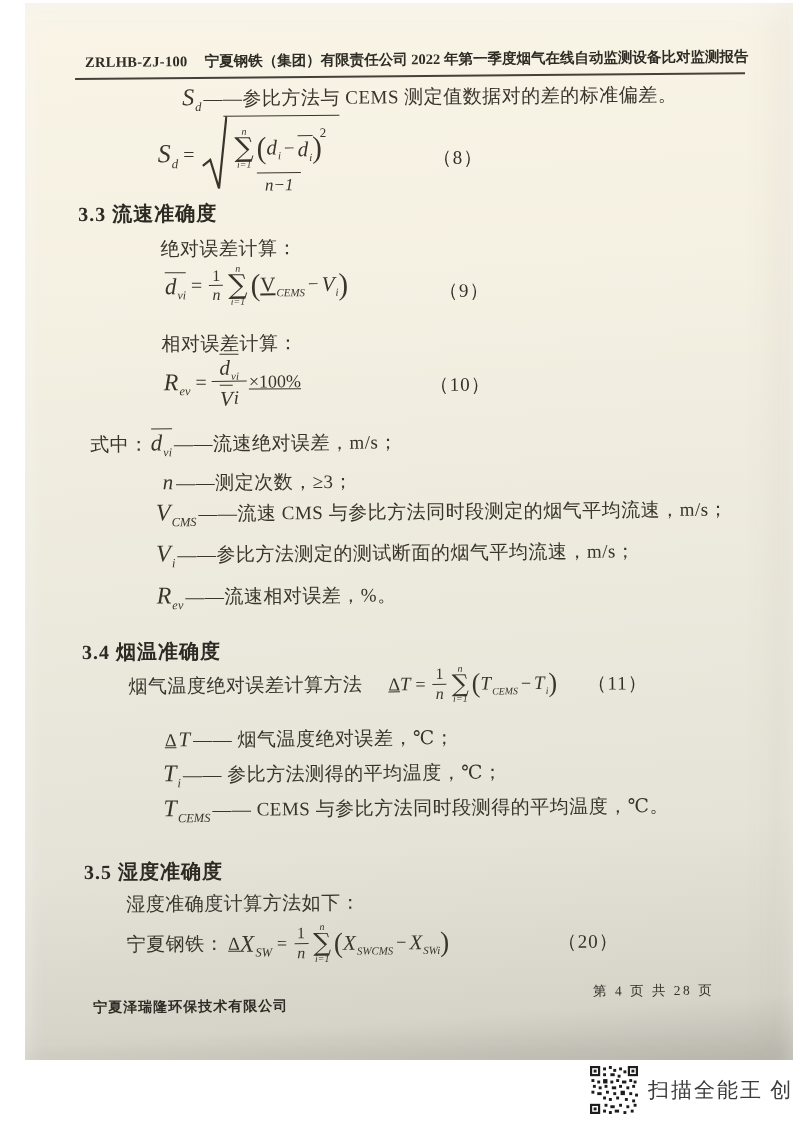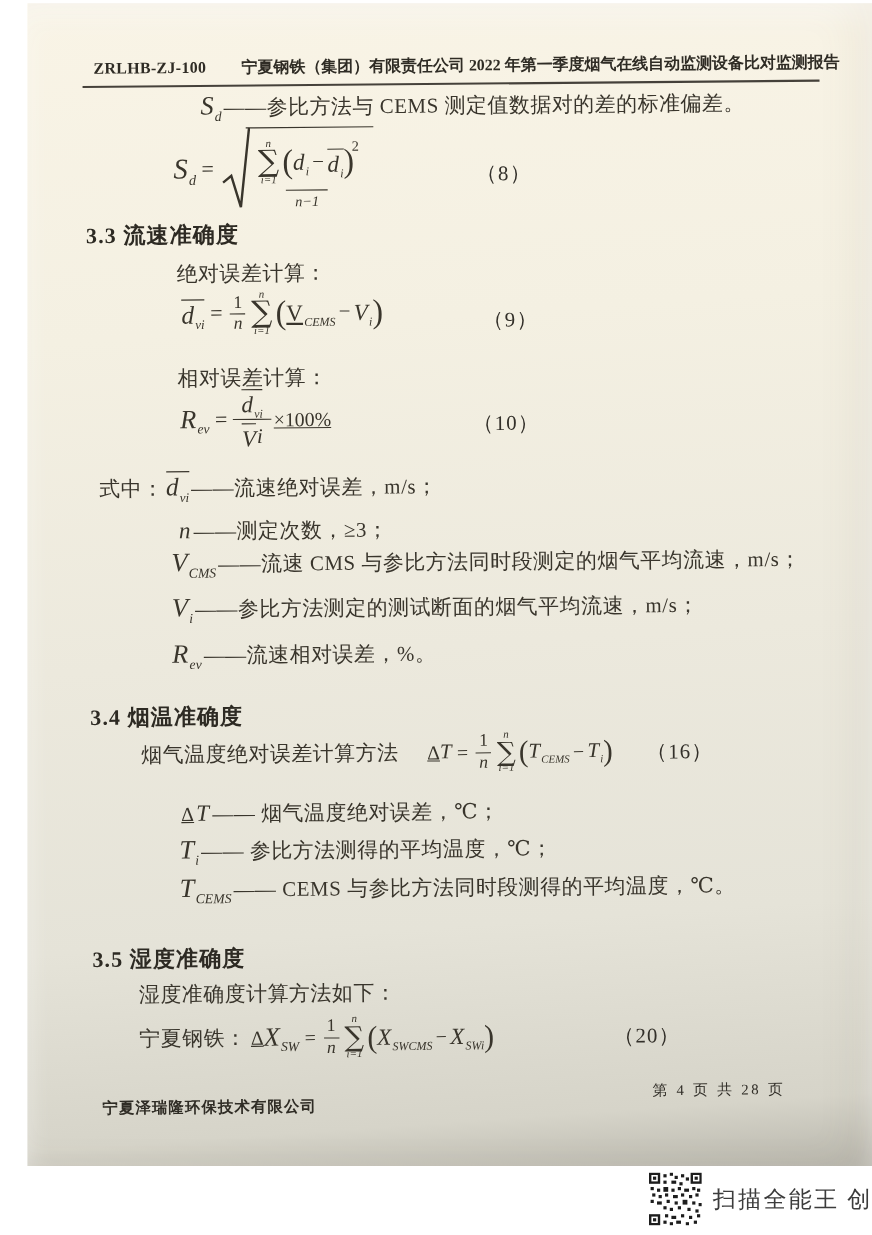--- a/index.html
+++ b/index.html
@@ -14,21 +14,21 @@
     background:linear-gradient(176deg,#f9f4e6 0%,#f4f0e2 28%,#ece9dd 55%,#e5e3d8 78%,#d6d4c9 94%,#b8b6ac 100%);
     box-shadow:inset -20px 0 34px rgba(120,110,90,0.06), inset 0 14px 22px rgba(255,255,255,0.45);
   }
   .content{position:absolute;inset:0;transform:rotate(-0.5deg);transform-origin:60px 70px;}
   .abs{position:absolute;white-space:nowrap;}
   .row{position:absolute;display:flex;align-items:baseline;gap:2px;white-space:nowrap;}
   .eqrow{position:absolute;display:flex;align-items:center;white-space:nowrap;}
   .zh{font-size:19px;letter-spacing:0.5px;}
   .h2{font-weight:bold;font-size:20px;letter-spacing:1px;color:#2d2a23;}
   .hdr{font-weight:bold;font-size:14.5px;color:#2f2c25;}
-  .hdr .code{margin-right:32px;letter-spacing:0.3px;}
+  .hdr .code{margin-right:17px;letter-spacing:0.3px;}
   .rule{position:absolute;height:2px;background:#45413a;}
   .mvar{font-style:italic;}
   .up{font-style:normal;text-decoration:underline;}
   sub{font-size:0.52em;font-style:italic;line-height:0;margin-left:1px;}
   .eqsign{font-style:normal;font-size:20px;margin:0 5px;}
   .v18{font-size:18px;}
   .v19{font-size:19px;}
   .v21{font-size:21px;}
   .v23{font-size:23px;}
   .v24{font-size:24px;}
@@ -85,21 +85,21 @@
                 <span class="sig">∑</span>
                 <span class="lim mvar">i=1</span>
               </span>
               <span class="bp">(</span>
               <span class="mvar v21"><span>d</span><sub>i</sub></span>
               <span class="minus v19">−</span>
               <span class="bar mvar v21"><span>d</span><sub>i</sub></span>
               <span class="bp">)</span>
               <span class="pw">2</span>
             </span>
-            <span class="bden mvar" style="font-size:13px">n−1</span>
+            <span class="bden mvar" style="font-size:17px">n−1</span>
           </span>
         </span>
       </span>
     </div>
     <span class="eqno" style="left:407px;top:145px;">（8）</span>
 
     <div class="abs h2" style="left:52px;top:198px;">3.3 流速准确度</div>
     <div class="abs zh" style="left:134px;top:234px;">绝对误差计算：</div>
 
     <div class="eqrow" style="left:138px;top:262px;">
@@ -178,21 +178,21 @@
         <span class="lim mvar">n</span>
         <span class="sig" style="font-size:24px">∑</span>
         <span class="lim mvar">i=1</span>
       </span>
       <span class="bp" style="font-size:26px">(</span>
       <span class="mvar v19"><span>T</span><sub>CEMS</sub></span>
       <span class="minus v18">−</span>
       <span class="mvar v19"><span>T</span><sub>i</sub></span>
       <span class="bp" style="font-size:26px">)</span>
     </div>
-    <span class="eqno" style="left:557px;top:672px;">（16）</span>
+    <span class="eqno" style="left:557px;top:672px;">（11）</span>
 
     <div class="row" style="left:134px;top:725px;">
       <span class="up v18">Δ</span>
       <span class="mvar v21"><span>T</span><sub></sub></span>
       <span class="zh"><span>——</span><span> 烟气温度绝对误差，℃；</span></span>
     </div>
     <div class="row" style="left:132px;top:758px;">
       <span class="mvar v24"><span>T</span><sub>i</sub></span>
       <span class="zh"><span>——</span><span> 参比方法测得的平均温度，℃；</span></span>
     </div>

